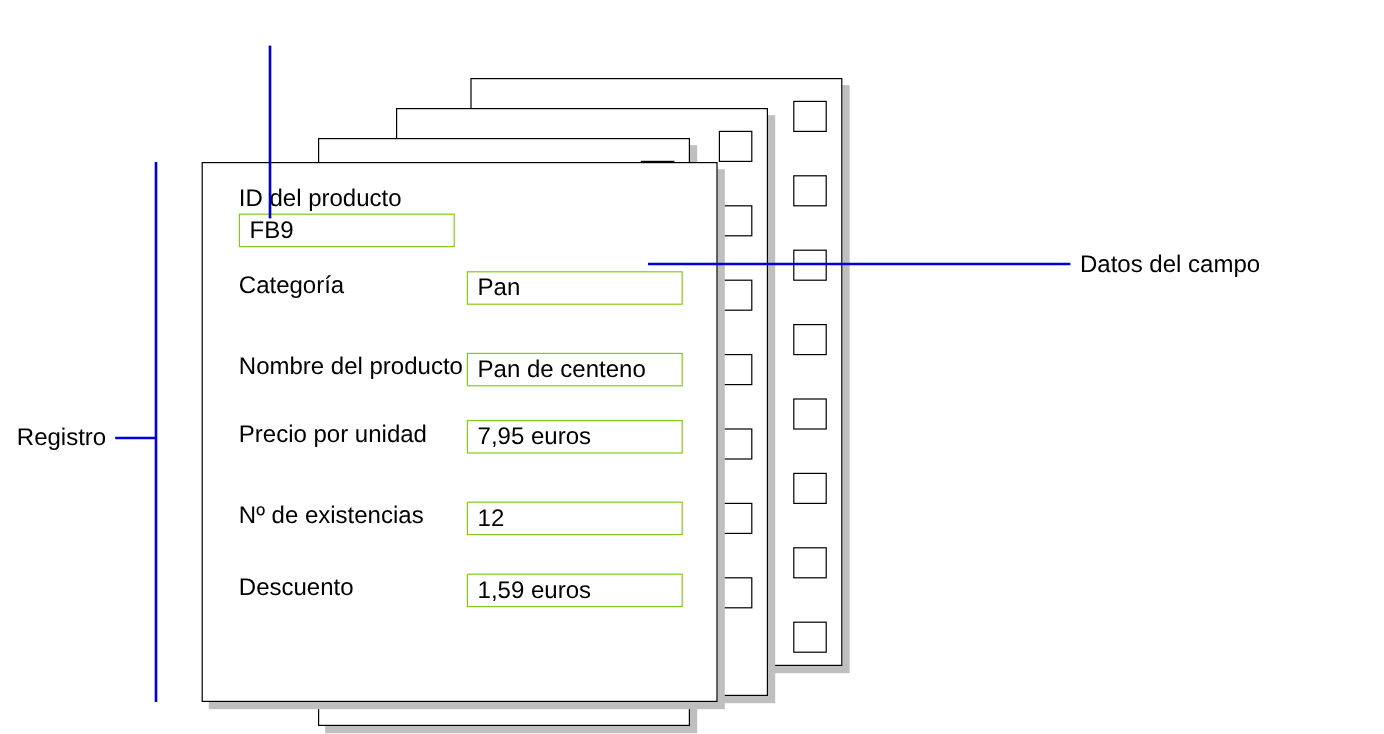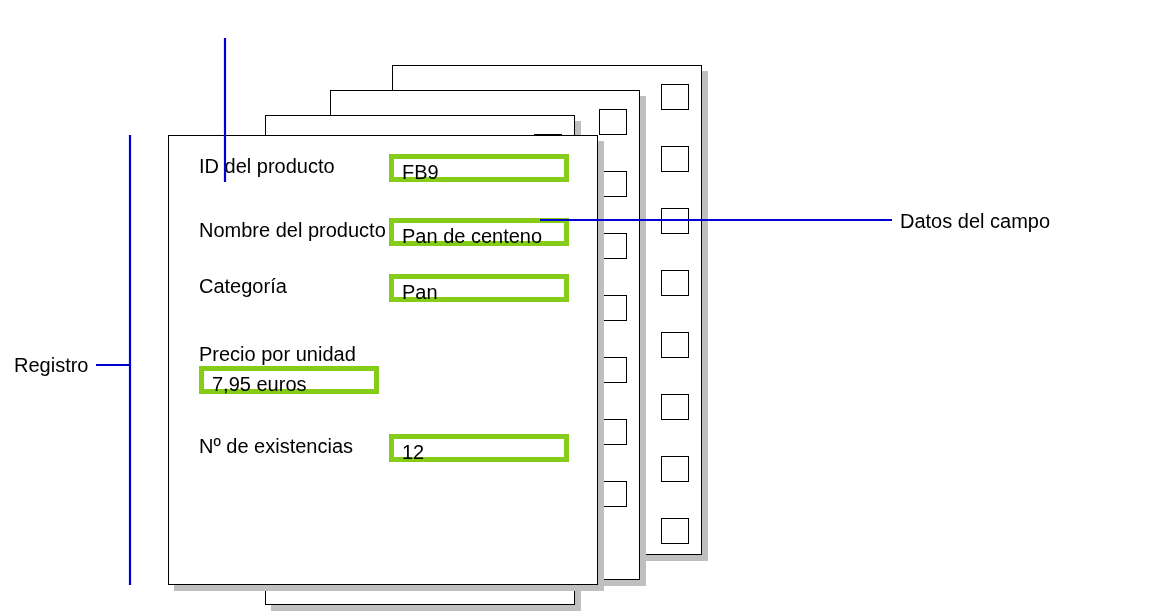--- a/index.html
+++ b/index.html
@@ -44,29 +44,29 @@
   .front-content {
     position: absolute;
     left: 30px;
     top: 18px;
   }
   .row {
     display: flex;
     align-items: flex-start;
     margin-bottom: 28px;
   }
-  .row.tight { margin-bottom: 36px; }
+  .row.tight { margin-bottom: 20px; flex-direction: column; }
   .label {
     width: 190px;
     line-height: 1.2;
   }
   .field {
     width: 180px;
     height: 28px;
-    border: 5px solid #84cc16;
+    border: 1px solid #84cc16;
     padding: 2px 8px;
     box-sizing: border-box;
     line-height: 22px;
     background: #fff;
   }
   .ann {
     position: absolute;
     font-size: 20px;
     white-space: nowrap;
   }
@@ -126,40 +126,44 @@
   </div>
 
   <div class="card" style="left:168px; top:135px; width:430px; height:450px;">
     <div class="front-content">
 
       <div class="row tight">
         <div class="label">ID del producto</div>
         <div class="field">FB9</div>
       </div>
 
+      <div class="row" style="margin-bottom:40px;">
+        <div class="label">Categoría</div>
+        <div class="field">Pan</div>
+      </div>
+
       <div class="row">
         <div class="label">Nombre del producto</div>
         <div class="field">Pan de centeno</div>
       </div>
 
       <div class="row" style="margin-bottom:40px;">
-        <div class="label">Categoría</div>
-        <div class="field">Pan</div>
-      </div>
-
-      <div class="row" style="margin-bottom:40px;flex-direction:column;">
         <div class="label">Precio por unidad</div>
         <div class="field">7,95 euros</div>
       </div>
 
       <div class="row" style="margin-bottom:32px;">
         <div class="label">Nº de existencias</div>
         <div class="field">12</div>
       </div>
 
+      <div class="row" style="margin-bottom:0;">
+        <div class="label">Descuento</div>
+        <div class="field">1,59 euros</div>
+      </div>
 
     </div>
   </div>
 
 
   <div class="ann" style="left:14px; top:354px;">Registro</div>
 
   <div class="ann" style="left:900px; top:210px;">Datos del campo</div>
 
   <svg class="lines">

